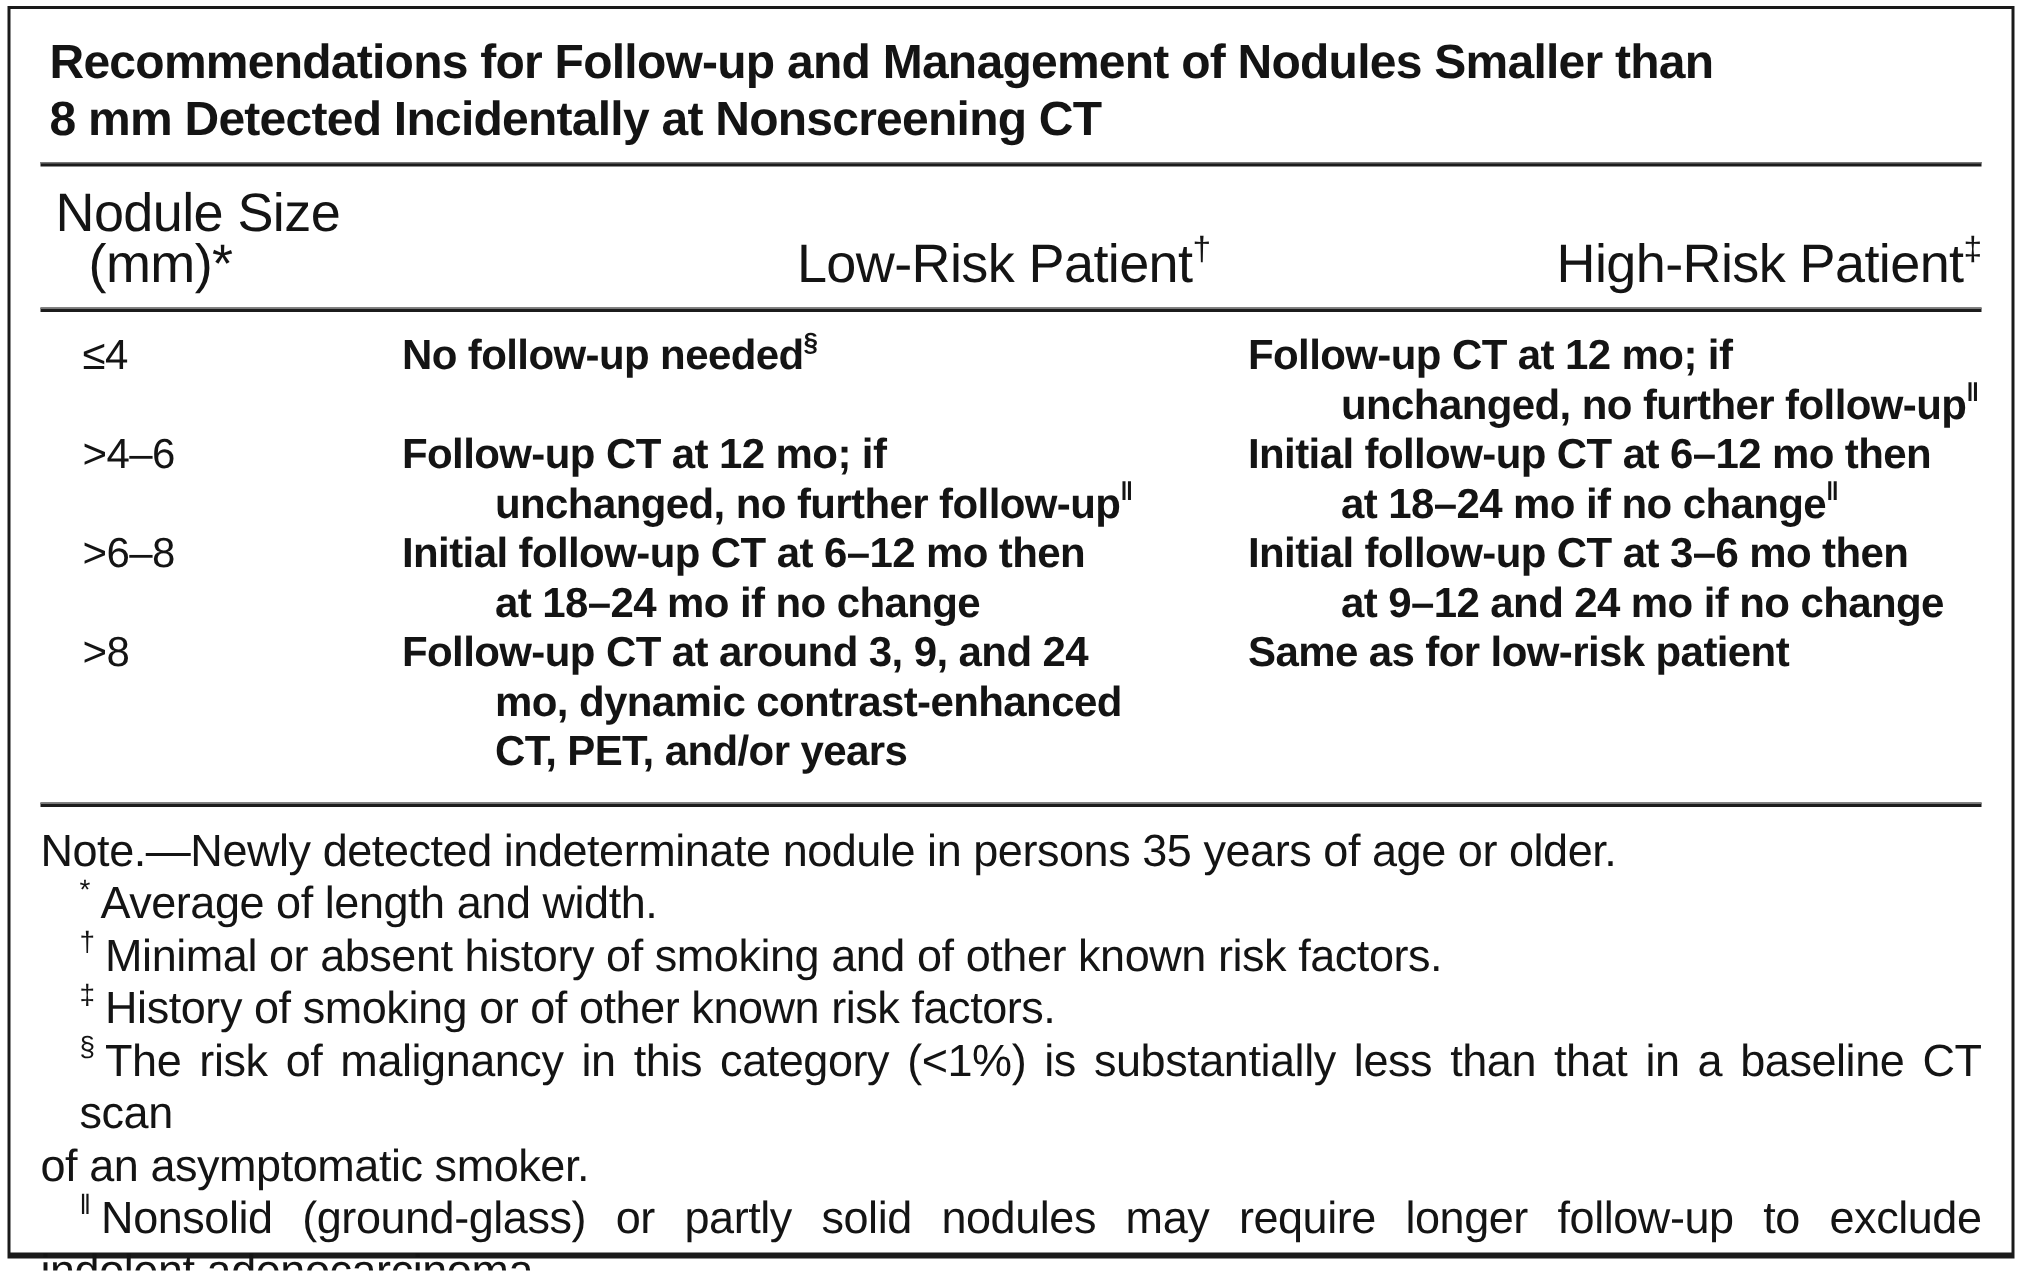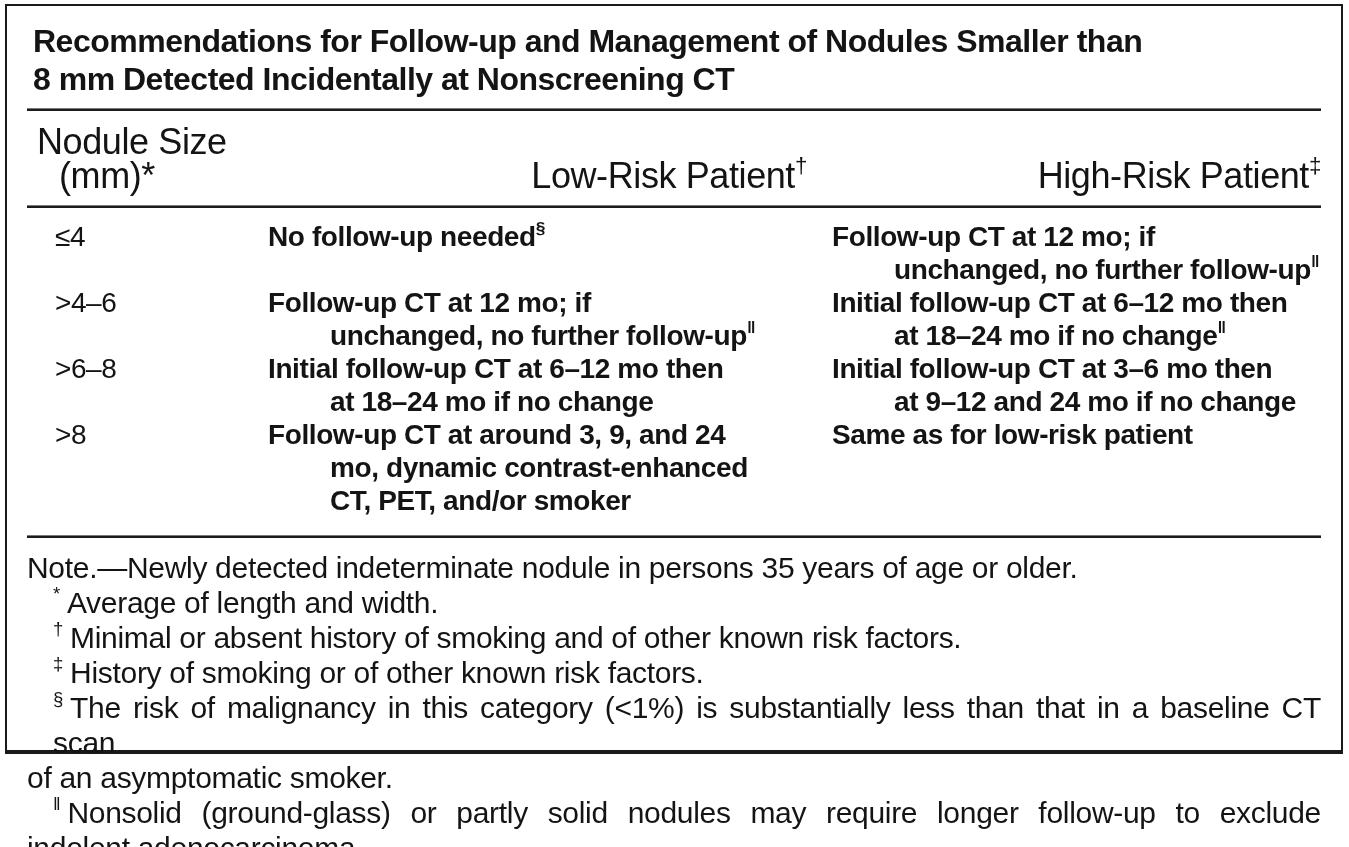--- a/index.html
+++ b/index.html
@@ -7,21 +7,21 @@
     width: 1349px; height: 847px;
     background: #ffffff;
     color: #141414;
     font-family: "Liberation Sans", "DejaVu Sans", sans-serif;
     position: relative;
     overflow: hidden;
   }
   .figure-box {
     position: absolute;
     left: 5px; top: 4px;
-    width: 1338px; height: 750px;
+    width: 1338px; height: 835px;
     box-sizing: border-box;
     border: 2px solid #1a1a1a;
     border-bottom-width: 4px;
     background: #ffffff;
   }
   .inner { padding: 0 20px; }
 
   .title {
     margin: 16px 2px 0 6px;
     font-size: 32px;
@@ -142,21 +142,21 @@
           <div class="cell-line"><span>Initial follow-up CT at 3–6 mo then</span><sup class="sp"></sup></div>
           <div class="cell-line cont"><span>at 9–12 and 24 mo if no change</span><sup class="sp"></sup></div>
         </div>
       </div>
 
       <div class="trow">
         <div class="size-cell">&gt;8</div>
         <div class="cell">
           <div class="cell-line"><span>Follow-up CT at around 3, 9, and 24</span><sup class="sp"></sup></div>
           <div class="cell-line cont"><span>mo, dynamic contrast-enhanced</span><sup class="sp"></sup></div>
-          <div class="cell-line cont"><span>CT, PET, and/or smoker</span><sup class="sp"></sup></div>
+          <div class="cell-line cont"><span>CT, PET, and/or years</span><sup class="sp"></sup></div>
         </div>
         <div class="cell">
           <div class="cell-line"><span>Same as for low-risk patient</span><sup class="sp"></sup></div>
         </div>
       </div>
 
     </div>
 
     <div class="rule rule-under-body"></div>
 

